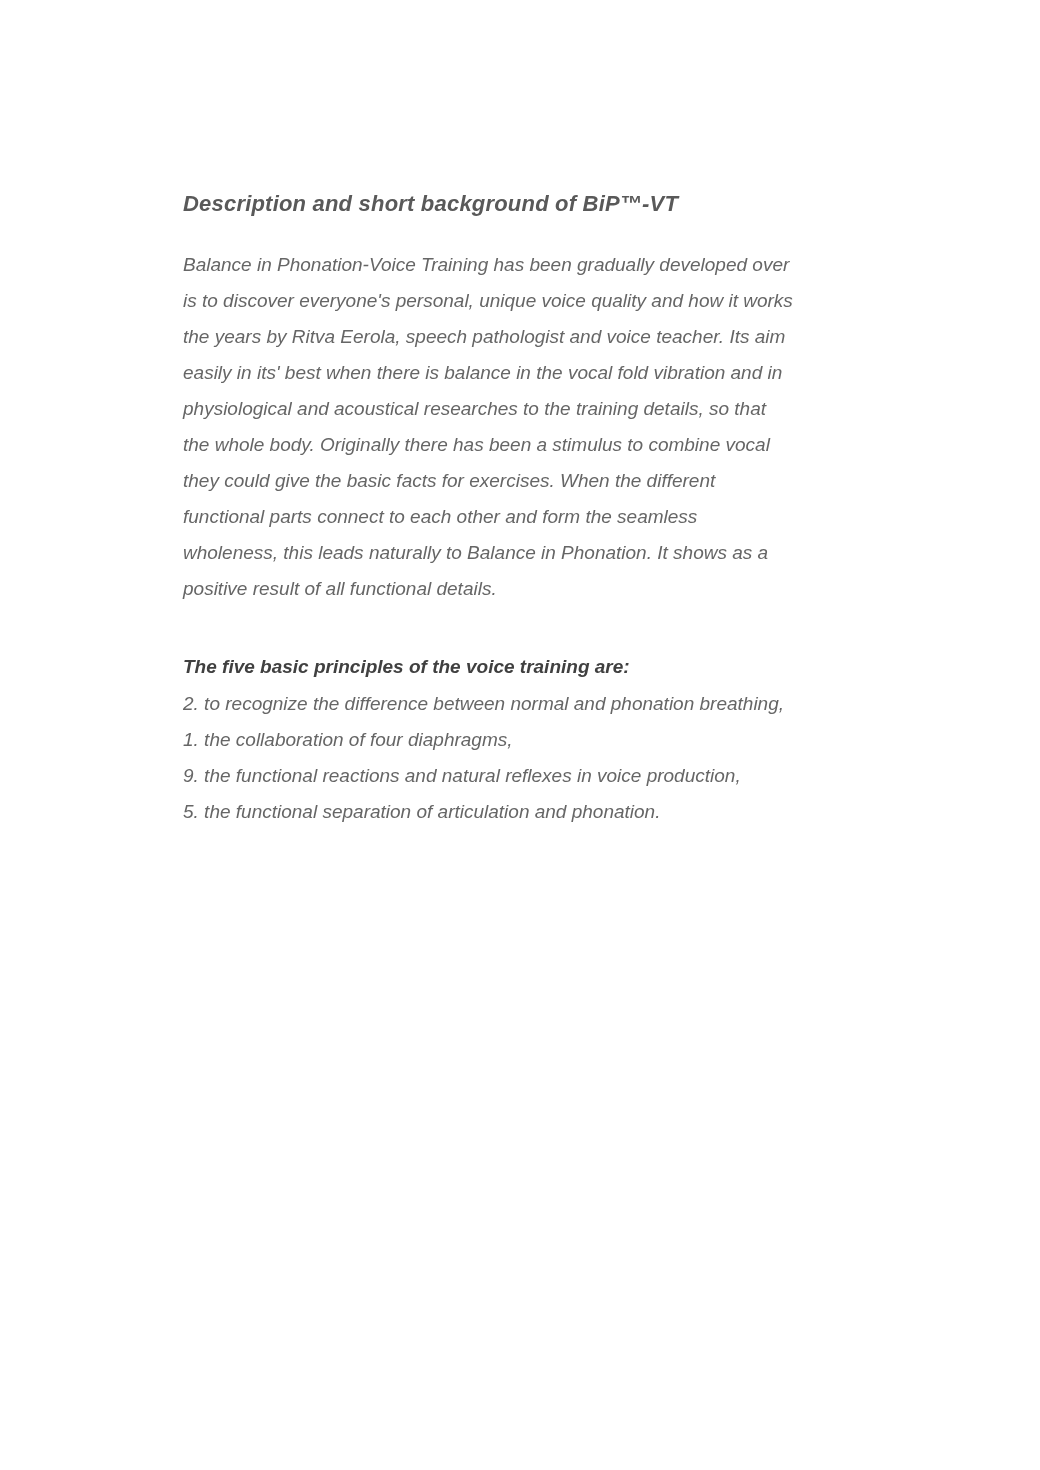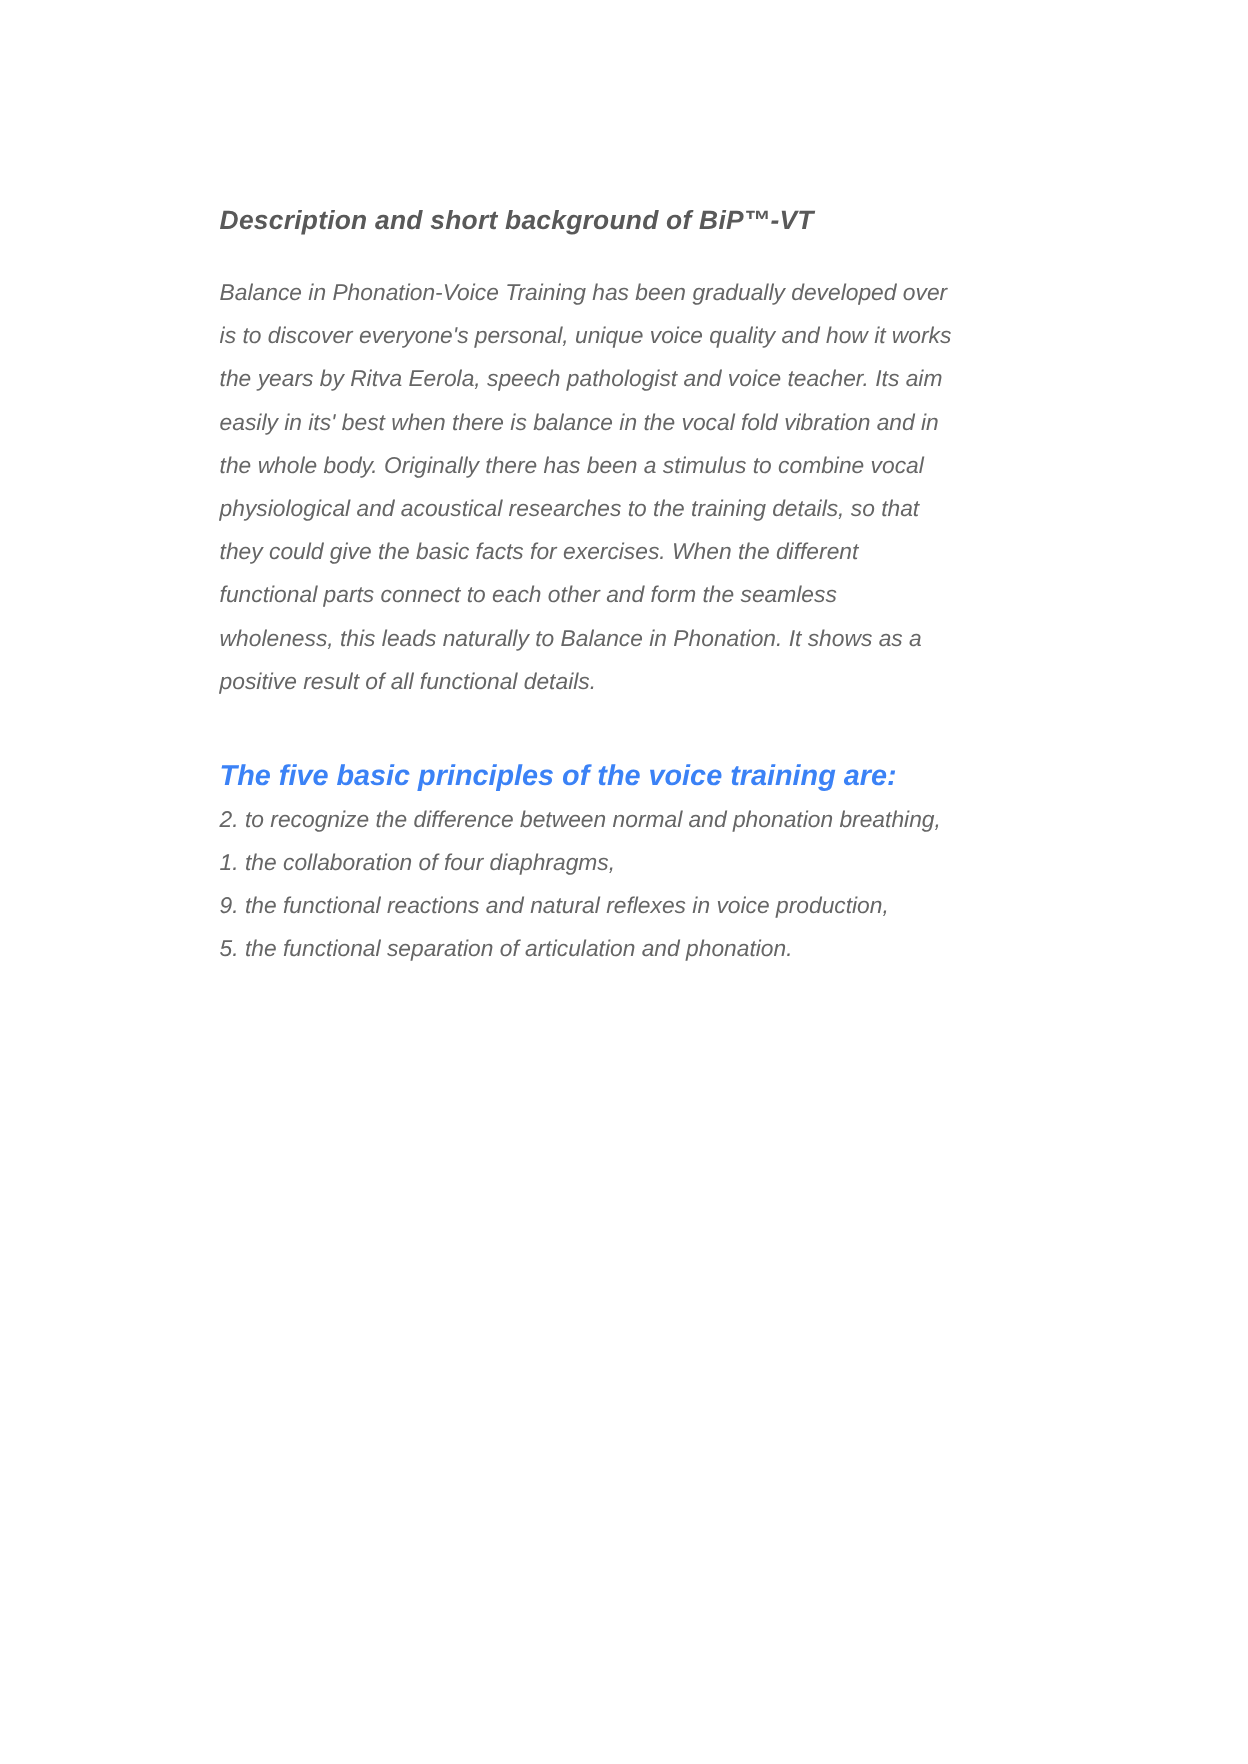--- a/index.html
+++ b/index.html
@@ -11,21 +11,21 @@
     position: relative;
     width: 1040px;
     height: 1470px;
     background: #ffffff;
     overflow: hidden;
     font-family: "Liberation Sans", "DejaVu Sans", sans-serif;
   }
   .content {
     position: absolute;
     left: 183px;
-    top: 170px;
+    top: 190px;
     width: 700px;
   }
   .doc-title {
     margin: 0;
     font-size: 22px;
     line-height: 28px;
     font-weight: bold;
     font-style: italic;
     color: #595959;
     letter-spacing: 0.2px;
@@ -45,44 +45,44 @@
     margin-top: 42px;
     font-size: 19px;
     line-height: 36px;
     font-style: italic;
     color: #666666;
   }
   .principles-heading {
     margin: 0 0 1px 0;
     font-weight: bold;
     font-style: italic;
-    font-size: 24px;
+    font-size: 19px;
     line-height: 36px;
-    color: #3b82f6;
+    color: #404040;
     white-space: nowrap;
   }
   .principle-item {
     white-space: nowrap;
   }
 </style>
 </head>
 <body>
 
 <div class="page">
   <div class="content">
 
     <h1 class="doc-title">Description and short background of BiP™-VT</h1>
 
     <div class="intro">
       <div class="line">Balance in Phonation-Voice Training has been gradually developed over</div>
       <div class="line">is to discover everyone's personal, unique voice quality and how it works</div>
       <div class="line">the years by Ritva Eerola, speech pathologist and voice teacher. Its aim</div>
       <div class="line">easily in its' best when there is balance in the vocal fold vibration and in</div>
+      <div class="line">physiological and acoustical researches to the training details, so that</div>
       <div class="line">the whole body. Originally there has been a stimulus to combine vocal</div>
-      <div class="line">physiological and acoustical researches to the training details, so that</div>
       <div class="line">they could give the basic facts for exercises. When the different</div>
       <div class="line">functional parts connect to each other and form the seamless</div>
       <div class="line">wholeness, this leads naturally to Balance in Phonation. It shows as a</div>
       <div class="line">positive result of all functional details.</div>
     </div>
 
     <div class="principles">
       <h2 class="principles-heading">The five basic principles of the voice training are:</h2>
       <div class="principle-item">2. to recognize the difference between normal and phonation breathing,</div>
       <div class="principle-item">1. the collaboration of four diaphragms,</div>

